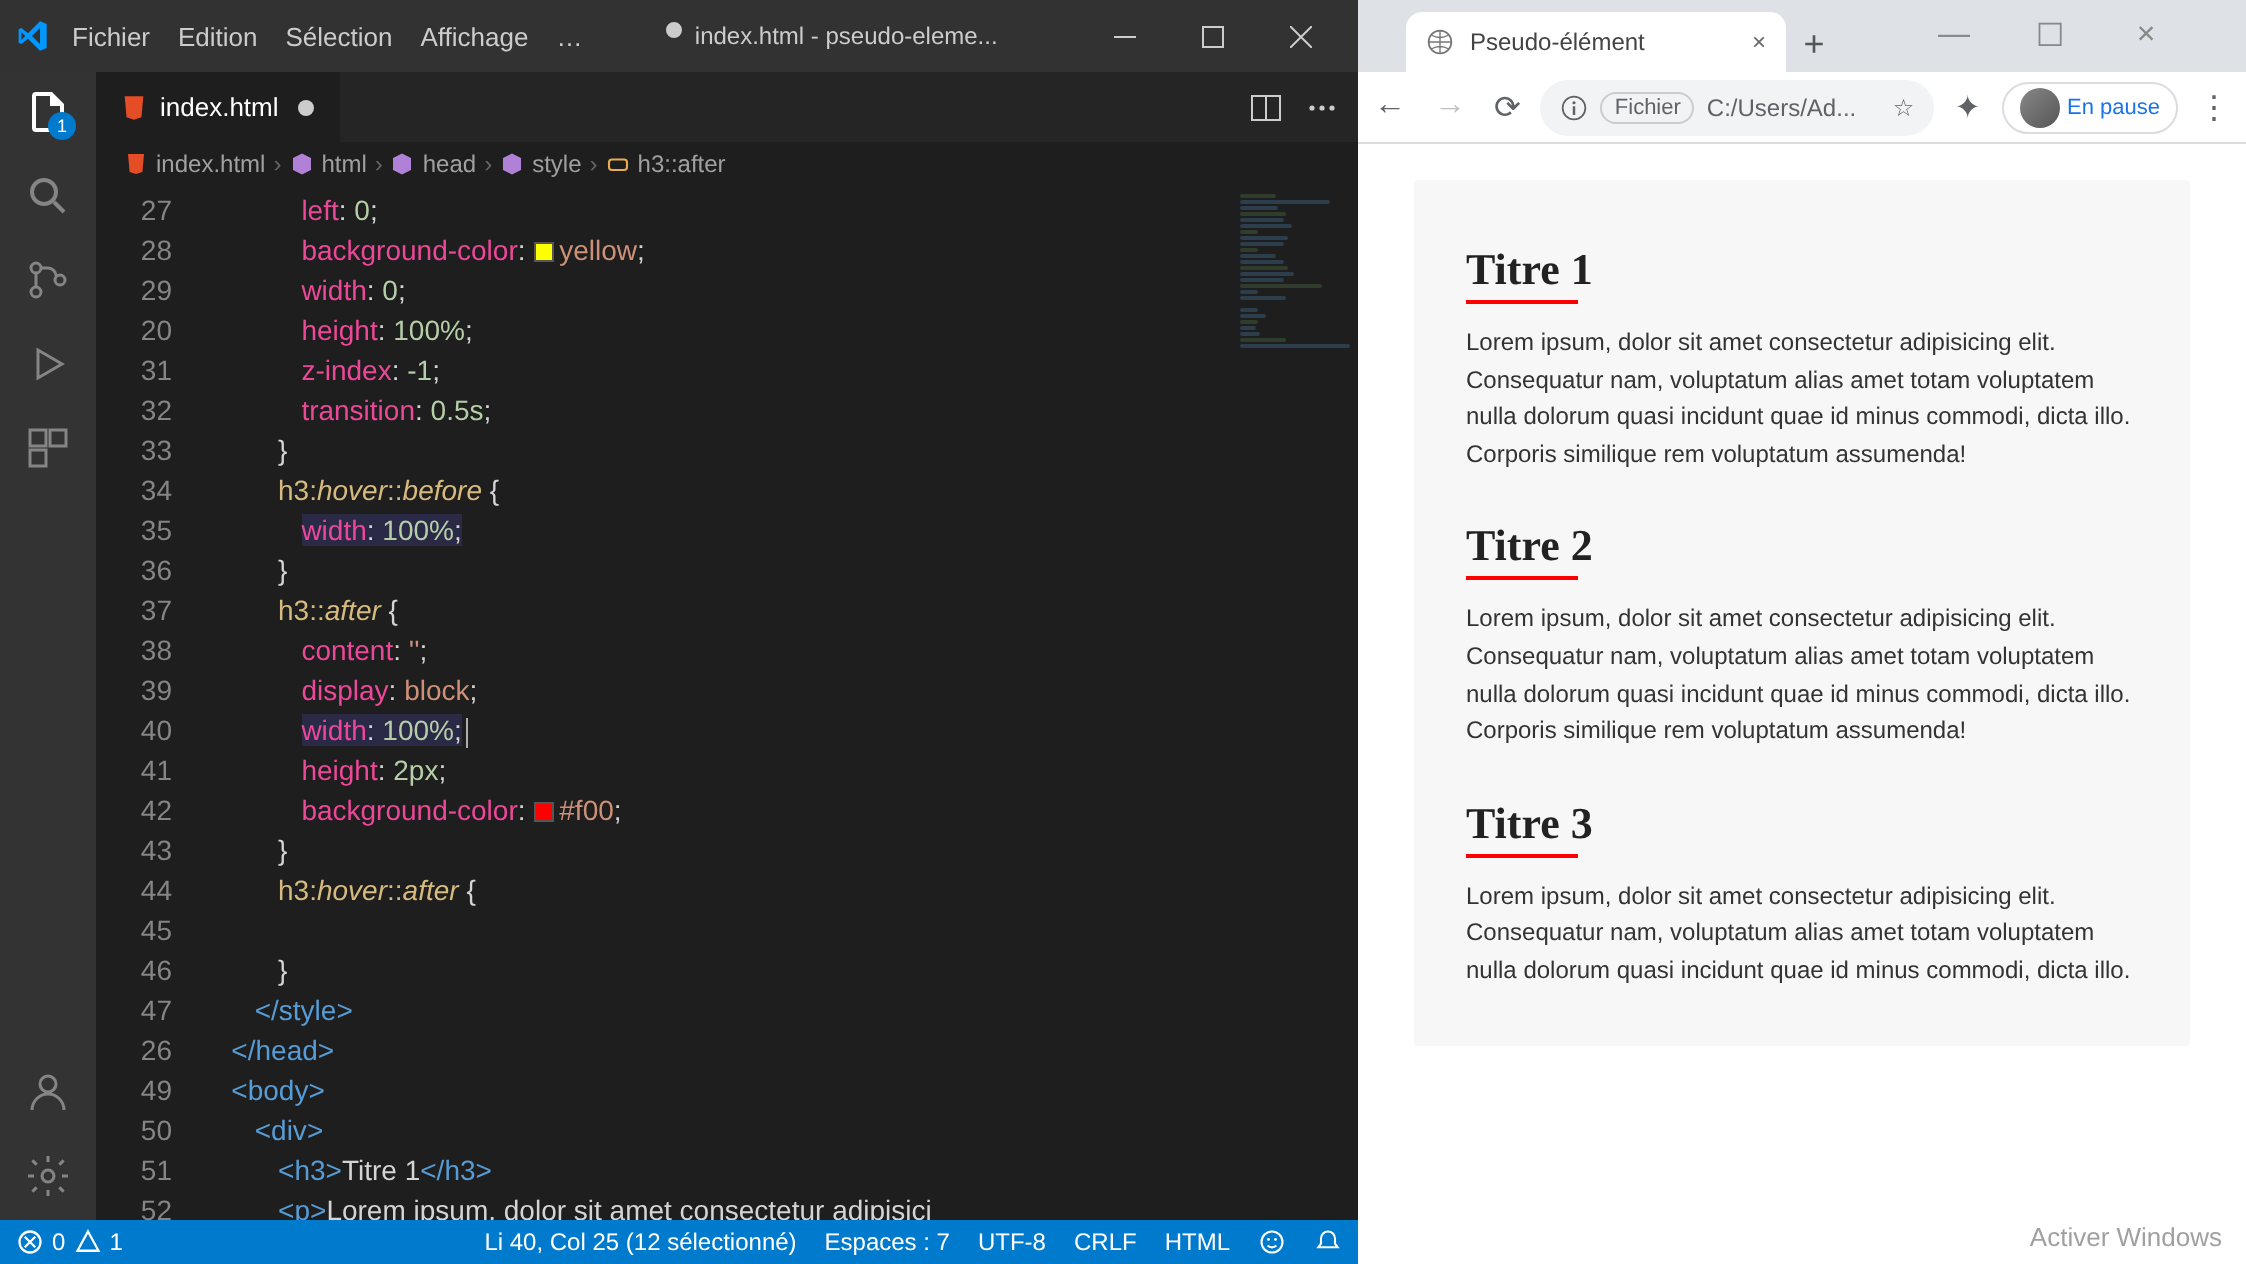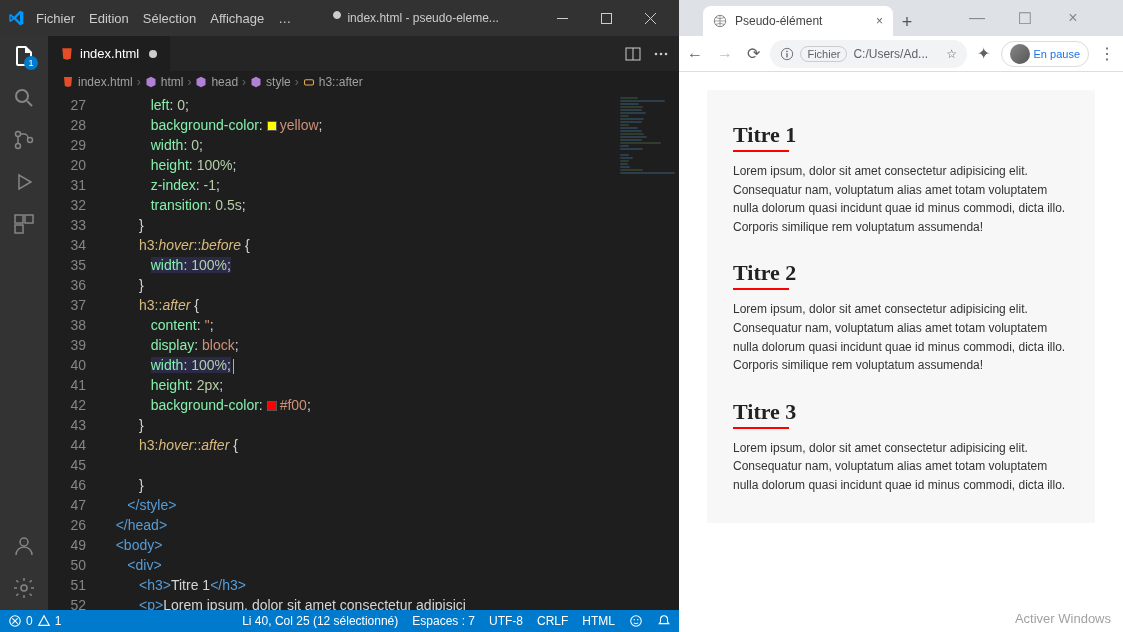--- a/index.html
+++ b/index.html
@@ -29,21 +29,21 @@
 .tabs-right{margin-left:auto;display:flex;align-items:center;gap:12px;padding:0 10px}
 .breadcrumb{height:22px;background:#1e1e1e;display:flex;align-items:center;padding:0 14px;font-size:12px;color:#a0a0a0;gap:4px}
 .bc-item{display:flex;align-items:center;gap:4px}
 .bc-sep{color:#666}
 .editor{flex:1;display:flex;min-height:0;font-family:Consolas,monospace;font-size:14px;line-height:20px;position:relative}
 .gutter{width:56px;text-align:right;padding-right:18px;color:#858585;user-select:none;padding-top:2px}
 .code{flex:1;white-space:pre;padding-top:2px;overflow:hidden}
 .ln{height:20px}
 .c-text{color:#d4d4d4}
 .c-tag{color:#569cd6}
-.c-prop{color:#86efac}
+.c-prop{color:#ec4899}
 .c-num{color:#b5cea8}
 .c-sel{color:#d7ba7d}
 .c-pseudo{color:#d7ba7d}
 .c-str{color:#ce9178}
 .c-punct{color:#d4d4d4}
 .c-val{color:#ce9178}
 .sw{display:inline-block;width:10px;height:10px;margin-right:3px;vertical-align:middle;border:1px solid #555}
 .sw-yellow{background:yellow}
 .sw-red{background:#f00}
 .hl{background:rgba(100,100,255,0.18)}

